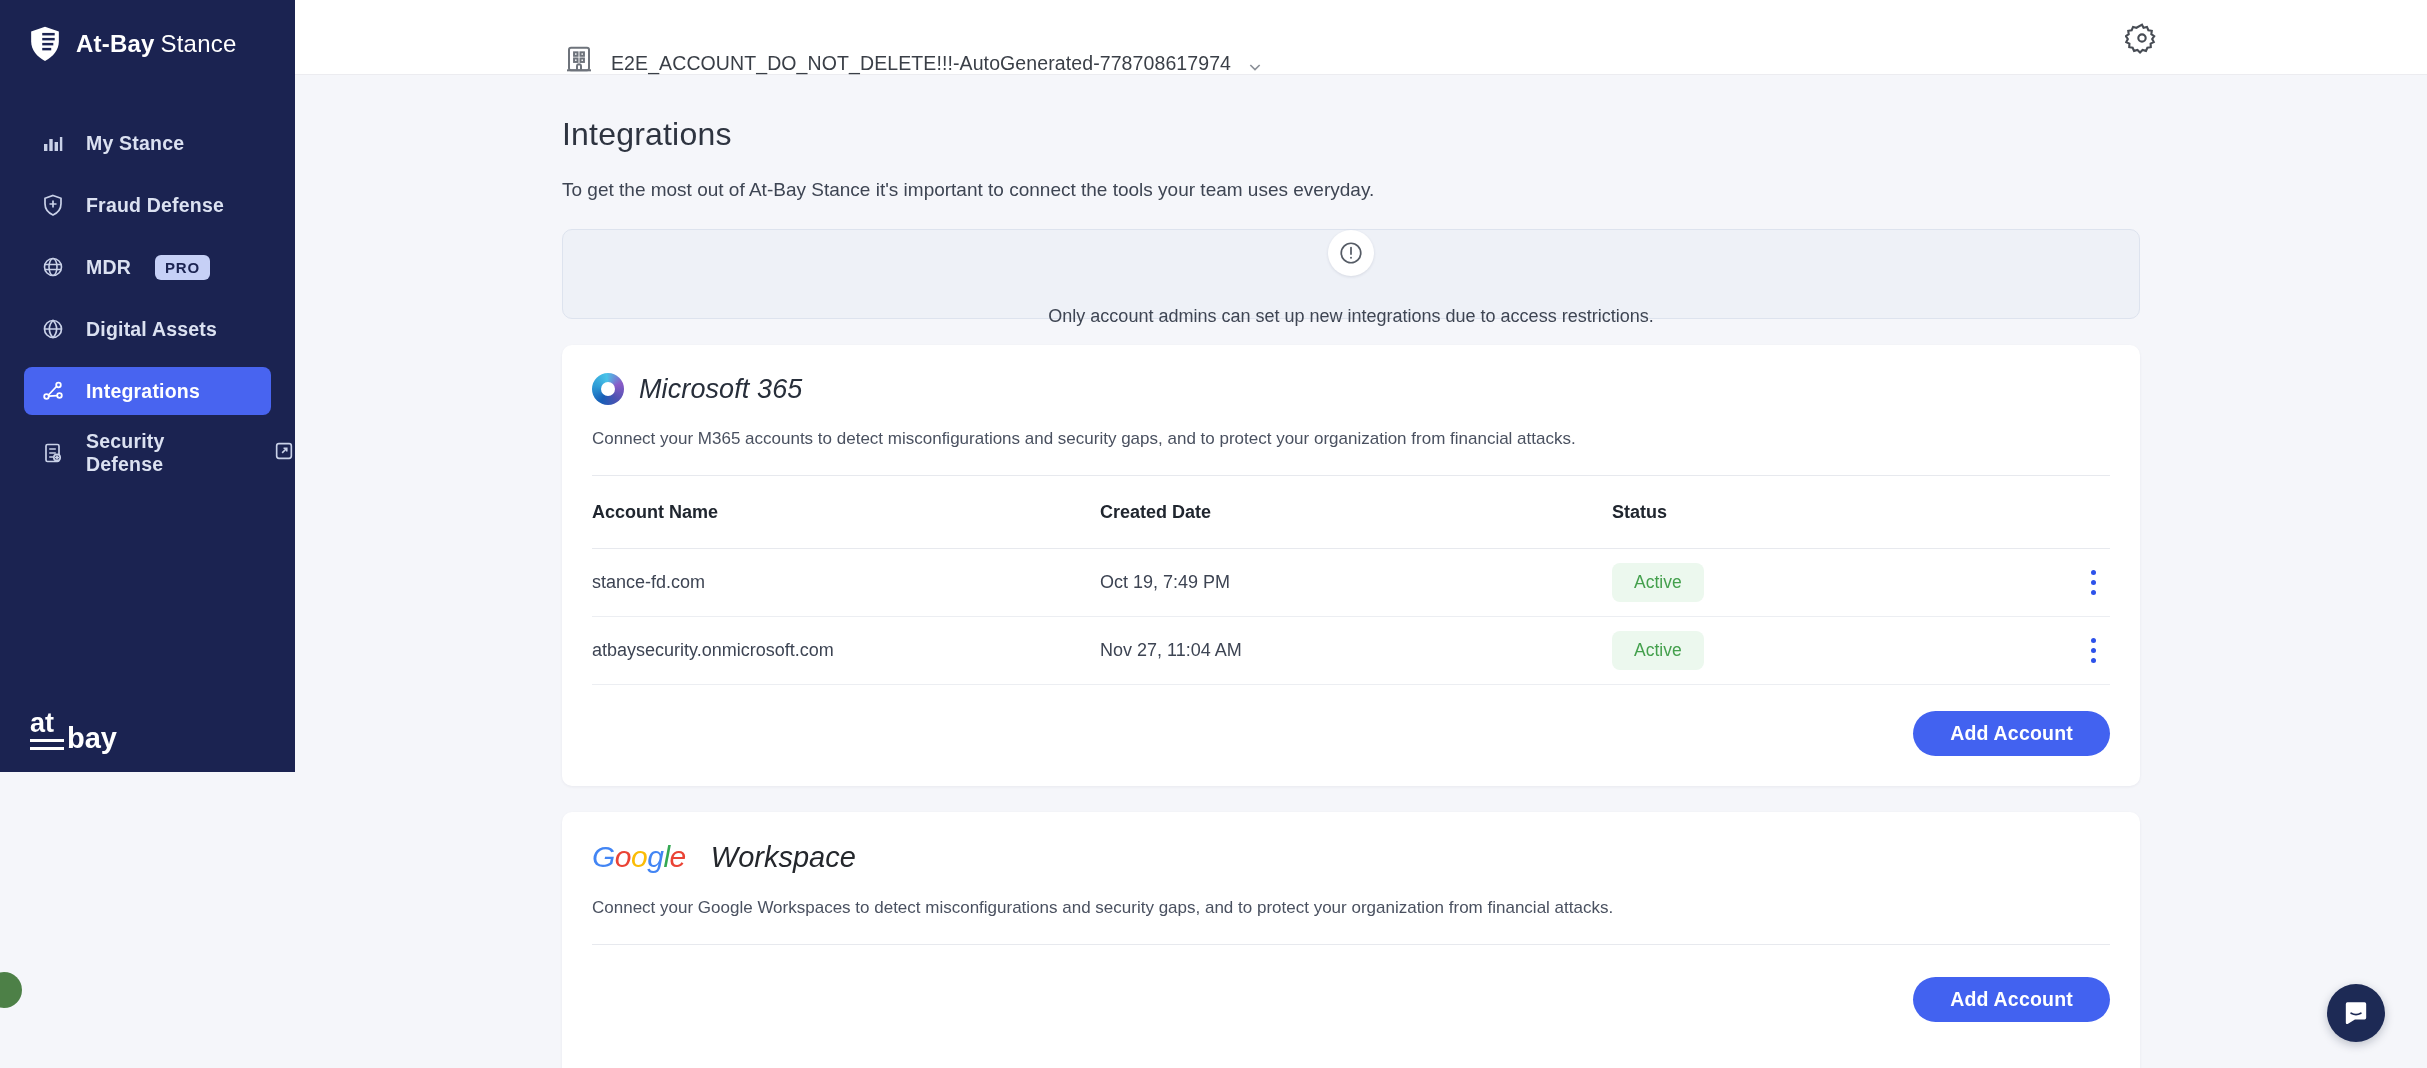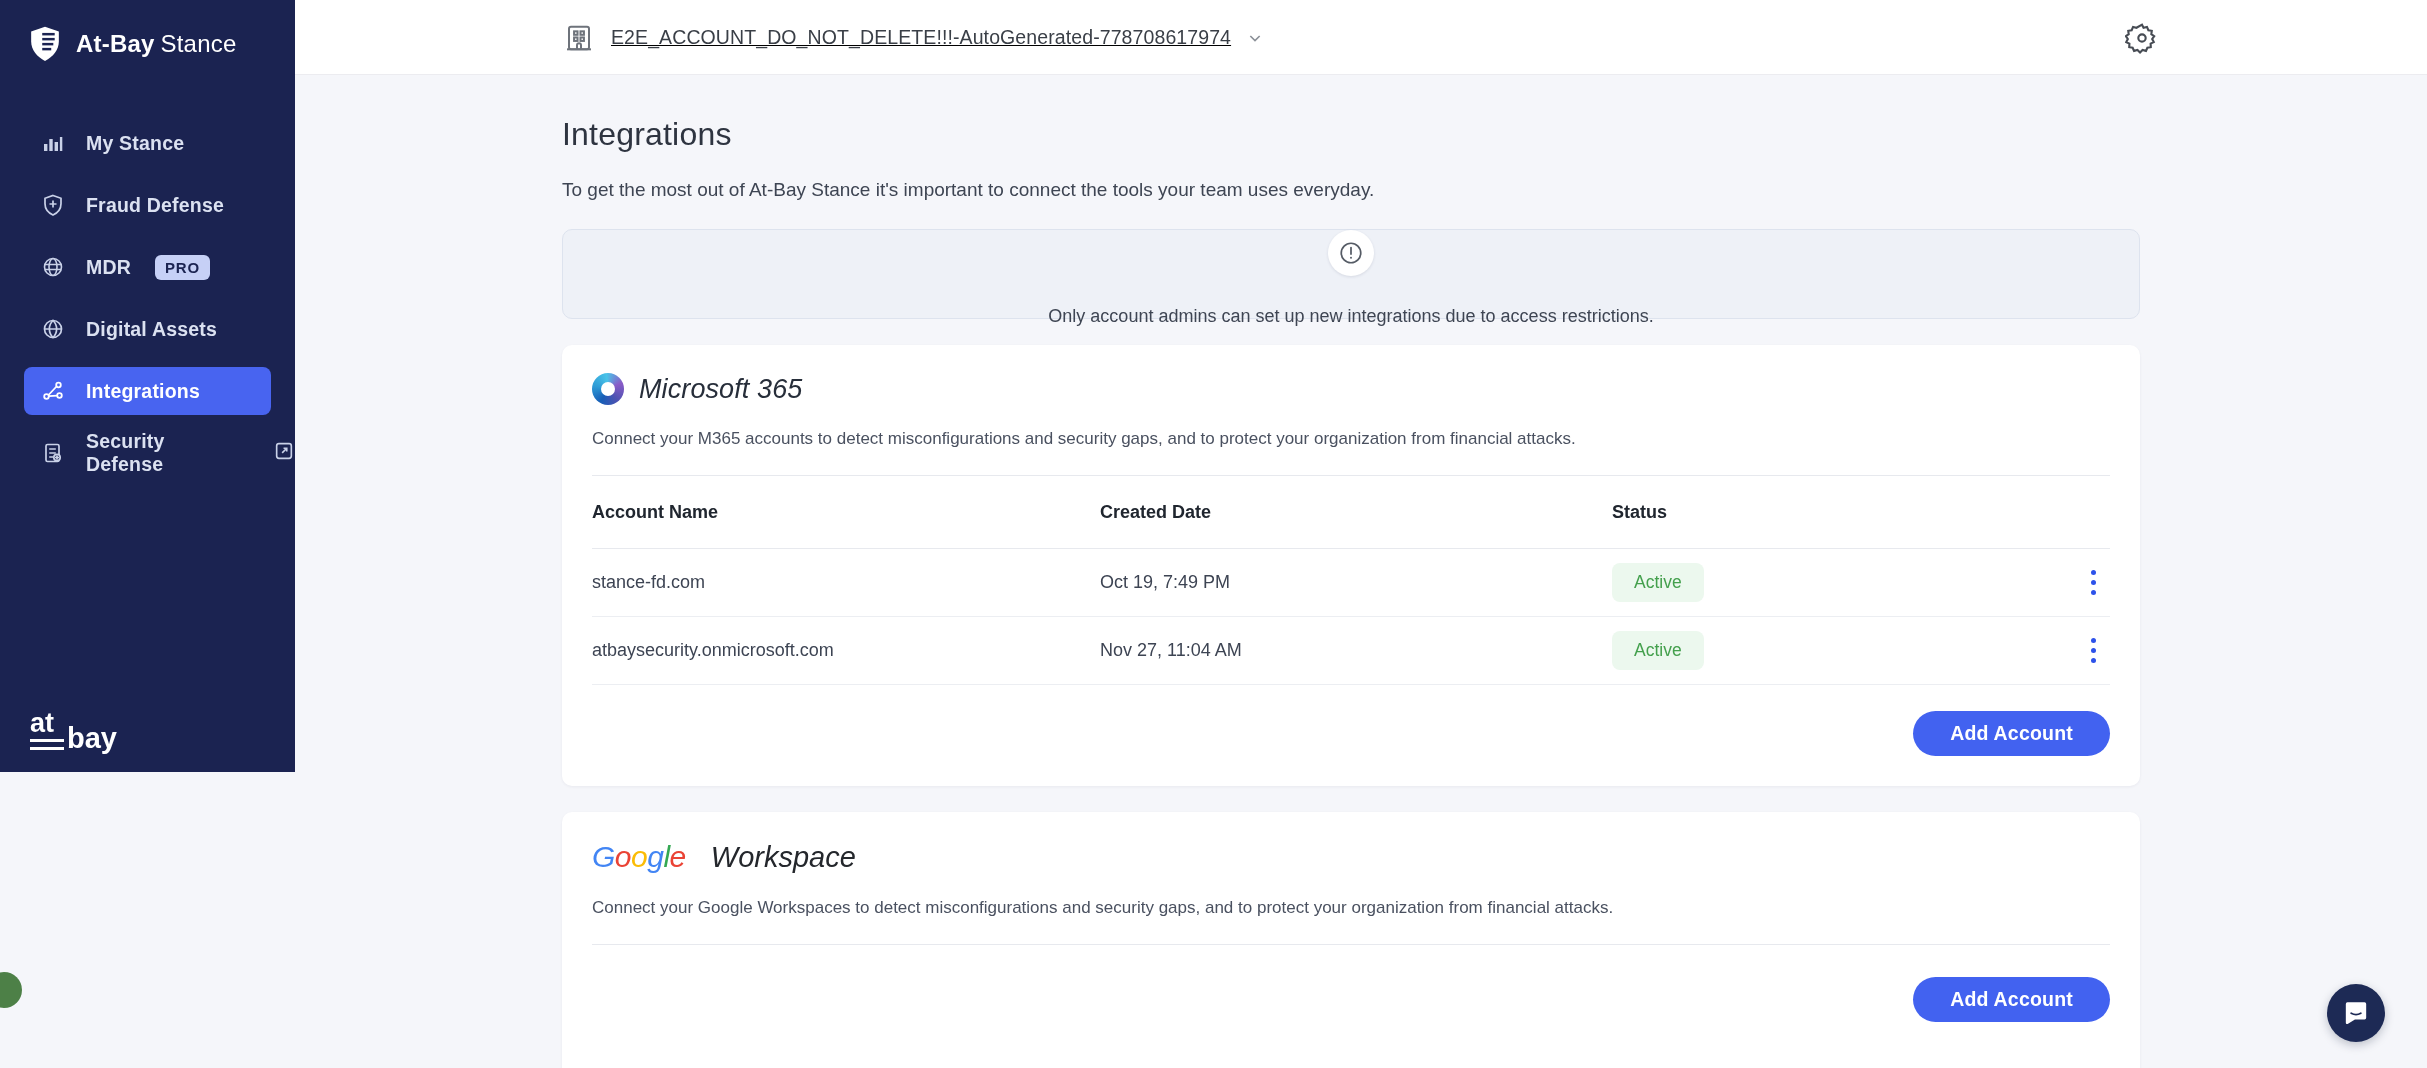--- a/index.html
+++ b/index.html
@@ -35,21 +35,21 @@
   .atdash { width:34px; height:3px; background:#fff; margin-top:5px; }
   .bay { color:#fff; font-size:29px; font-weight:600; line-height:1; margin-left:3px;
     position:relative; top:3px; }
   .green-dot { position:absolute; left:-14px; top:972px; width:36px; height:36px;
     border-radius:50%; background:#4d8047; }
 
   
   .topbar { position:absolute; left:295px; top:0; right:0; height:75px; background:#fff;
     border-bottom:1px solid #ececf0; z-index:4; }
   .account-select { position:absolute; left:268px; top:0; height:75px; display:flex;
-    align-items:center; gap:16px; cursor:pointer;text-decoration:underline; }
+    align-items:flex-end; gap:16px; cursor:pointer; }
   .account-name { font-size:19.5px; color:#3a3f47; font-weight:500; letter-spacing:.1px; }
   .gear-btn { position:absolute; right:268px; top:21px; width:34px; height:34px;
     cursor:pointer; }
 
   
   .main { position:absolute; left:295px; top:76px; right:0; bottom:0;
     background:#f5f6fa; overflow:hidden; }
   .container { position:absolute; left:267px; top:0; width:1578px; }
 
   .page-title { margin-top:40px; font-size:32px; font-weight:500; color:#2e3440;

